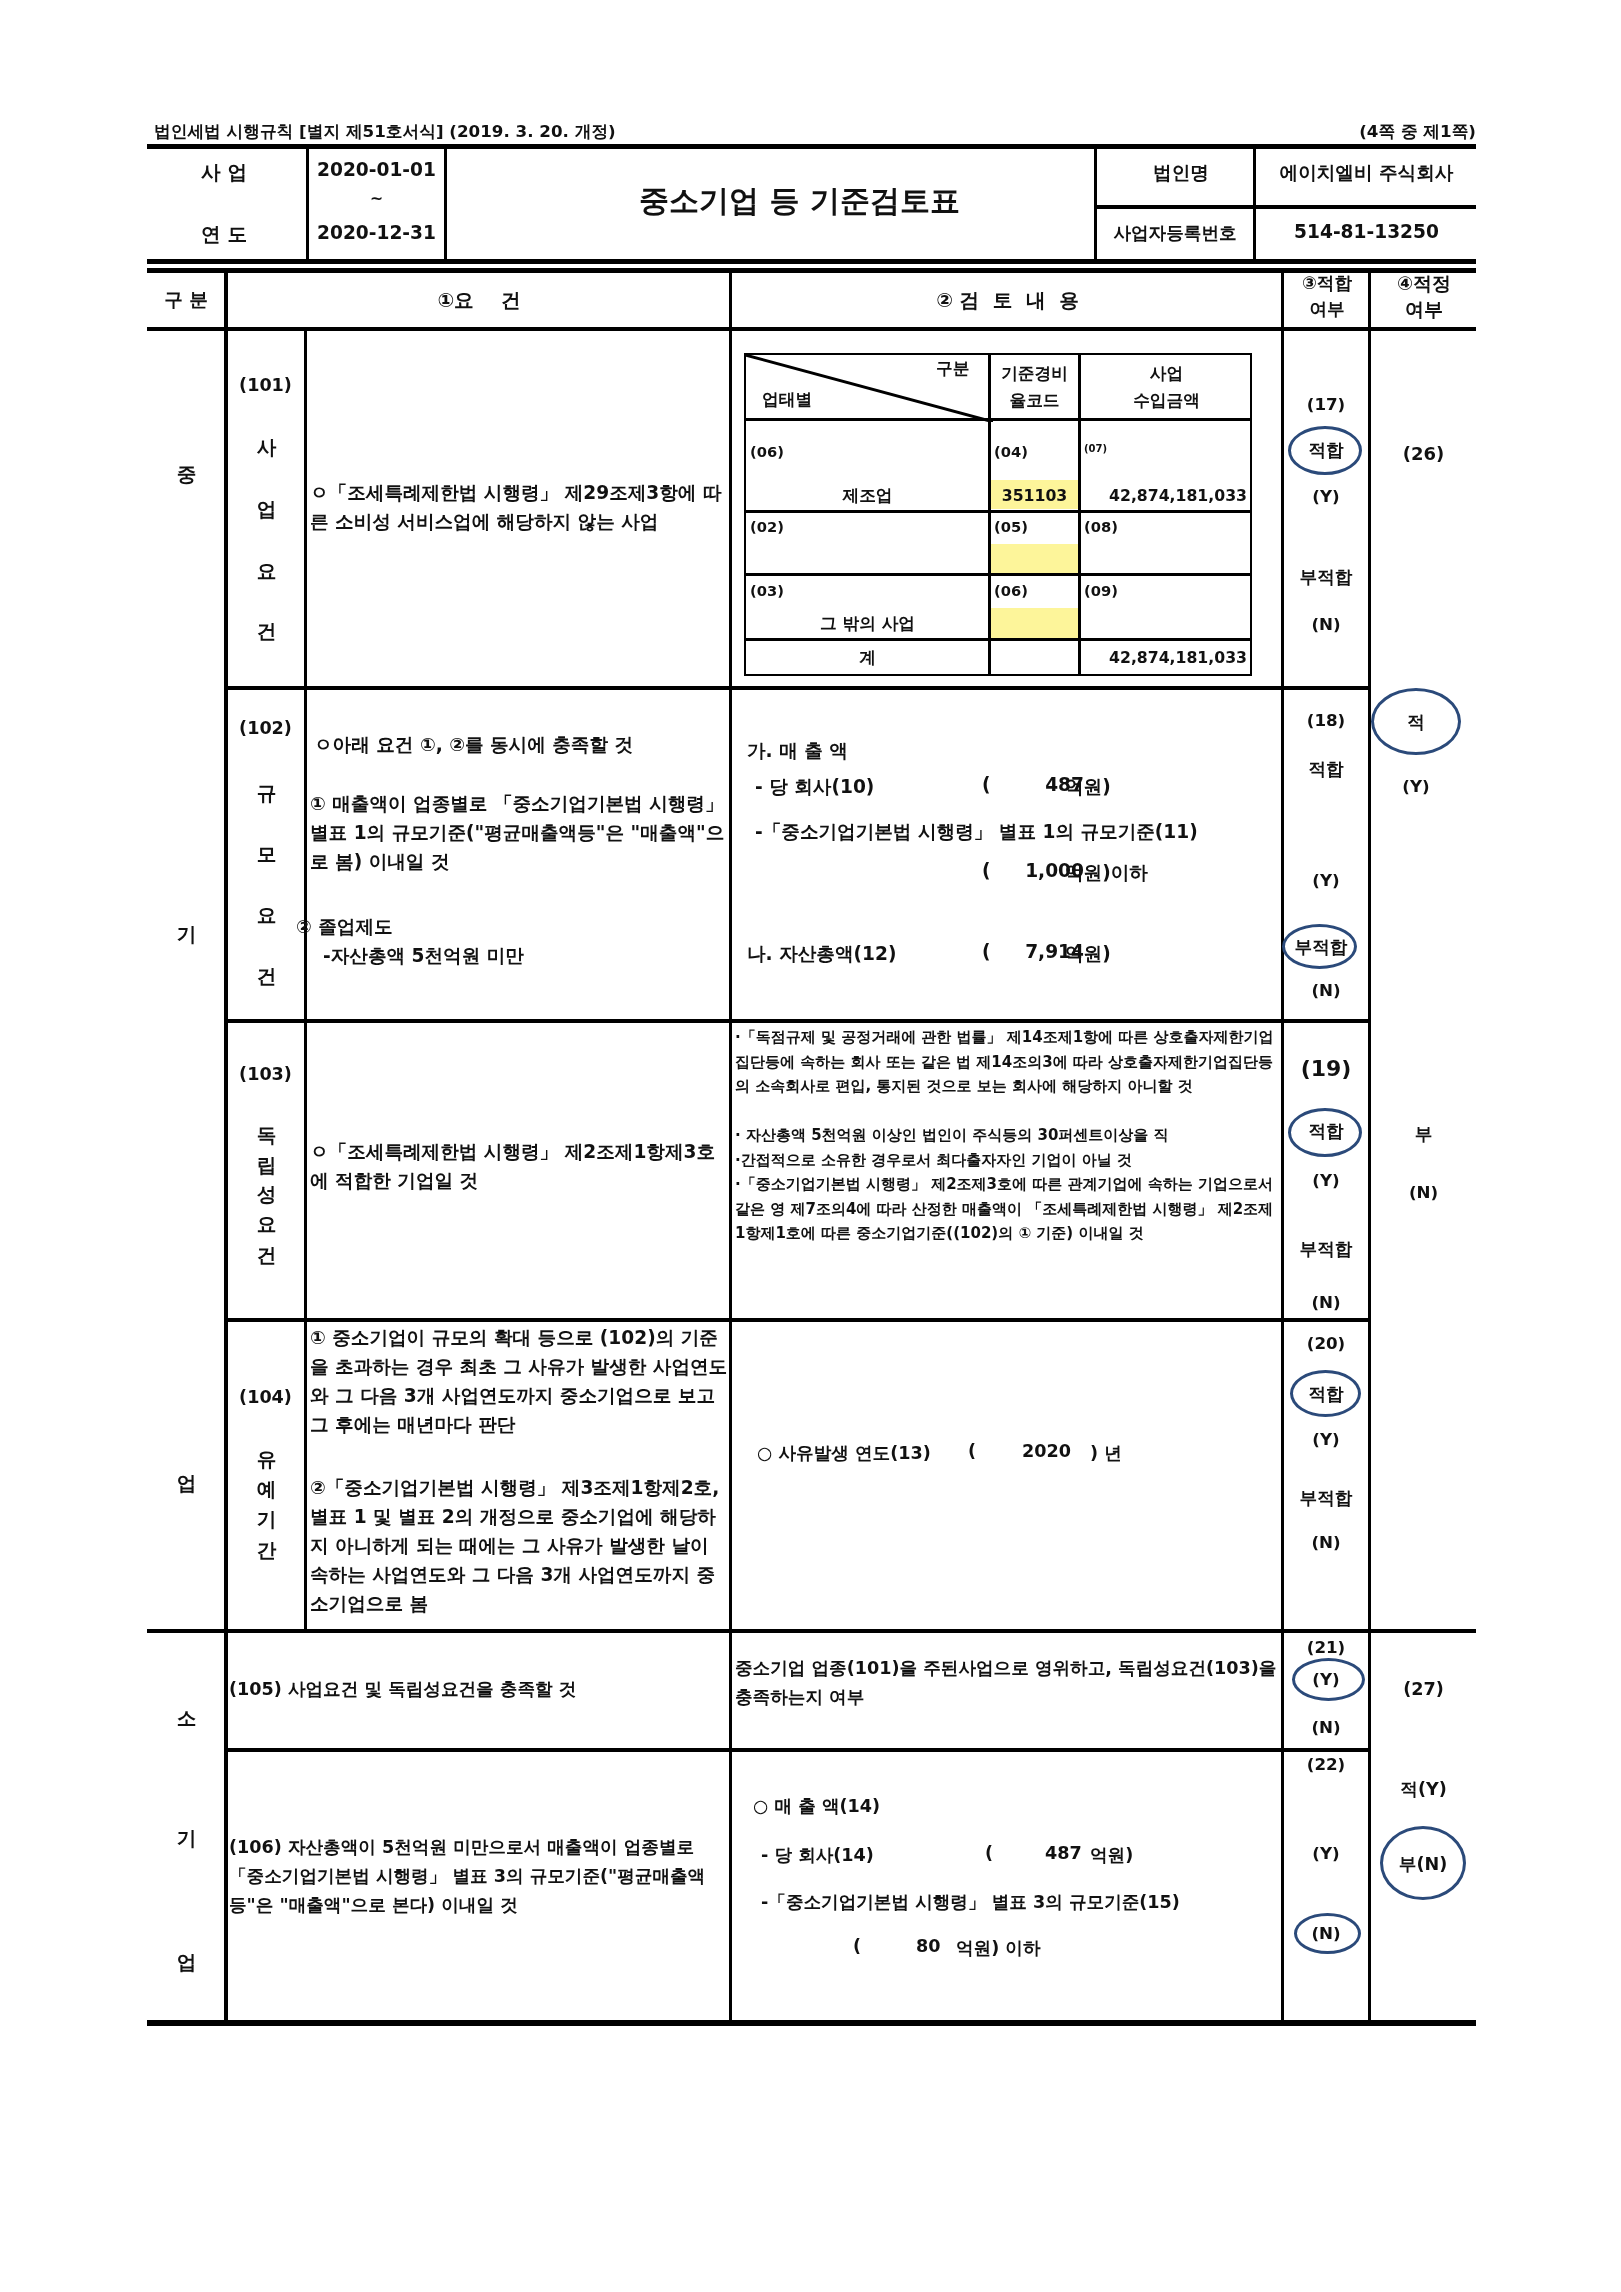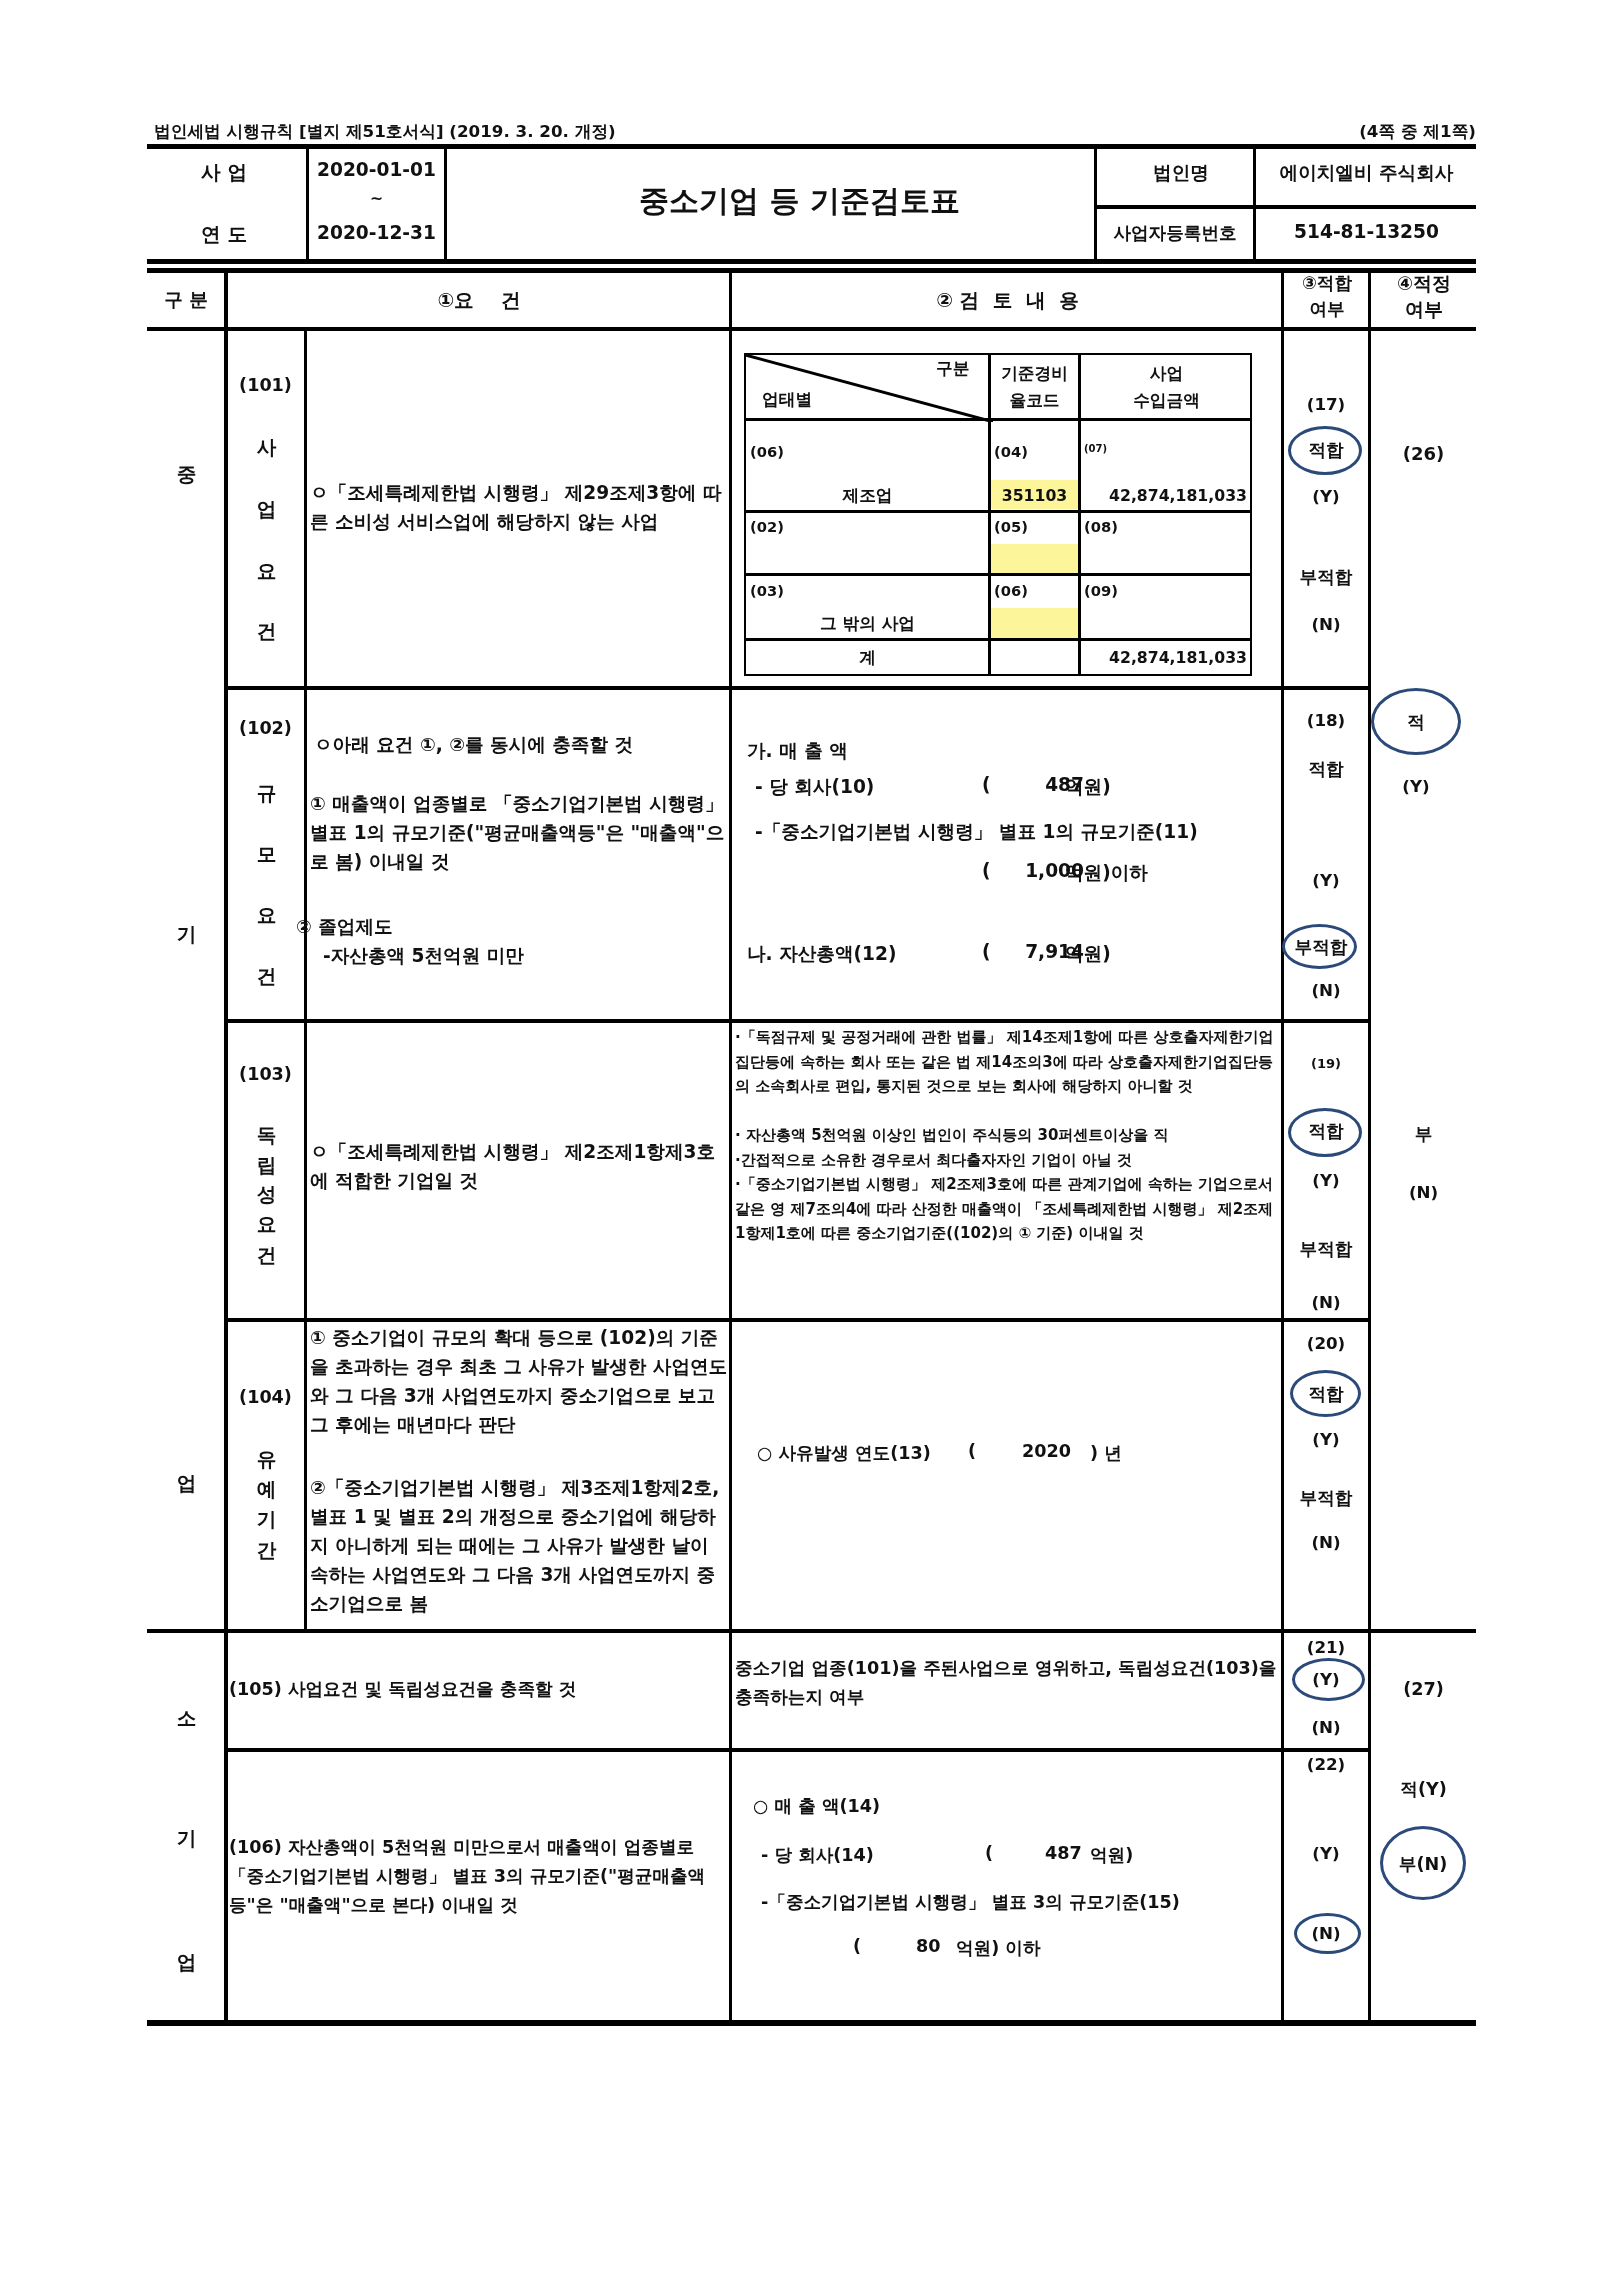--- a/index.html
+++ b/index.html
@@ -181,21 +181,21 @@
 <div class="vchar" style="left:247px;top:1181px;">성</div>
 <div class="vchar" style="left:247px;top:1211px;">요</div>
 <div class="vchar" style="left:247px;top:1242px;">건</div>
 <div class="para" style="left:310px;top:1137px;width:418px;">ㅇ「조세특례제한법 시행령」 제2조제1항제3호에 적합한 기업일 것</div>
 
 <div class="para small" style="left:735px;top:1025px;width:545px;">·「독점규제 및 공정거래에 관한 법률」 제14조제1항에 따른 상호출자제한기업집단등에 속하는 회사 또는 같은 법 제14조의3에 따라 상호출자제한기업집단등의 소속회사로 편입, 통지된 것으로 보는 회사에 해당하지 아니할 것</div>
 <div class="para small" style="left:735px;top:1123px;width:545px;white-space:nowrap;">·  자산총액 5천억원 이상인 법인이 주식등의 30퍼센트이상을 직</div>
 <div class="para small" style="left:735px;top:1148px;width:545px;">·간접적으로 소유한 경우로서 최다출자자인 기업이 아닐 것</div>
 <div class="para small" style="left:735px;top:1172px;width:545px;">·「중소기업기본법 시행령」 제2조제3호에 따른 관계기업에 속하는 기업으로서 같은 영 제7조의4에 따라 산정한 매출액이 「조세특례제한법 시행령」 제2조제1항제1호에 따른 중소기업기준((102)의 ① 기준) 이내일 것</div>
 
-<div class="t ctr" style="left:1284px;width:84px;top:1056px;font-size:13px;">(19)</div>
+<div class="t ctr" style="left:1284px;width:84px;top:1056px;font-size:22px;">(19)</div>
 <div class="circle" style="left:1288px;top:1108px;width:74px;height:49px;"></div>
 <div class="t ctr" style="left:1284px;width:84px;top:1119px;font-size:17.6px;">적합</div>
 <div class="t ctr" style="left:1284px;width:84px;top:1170px;font-size:16.7px;">(Y)</div>
 <div class="t ctr" style="left:1284px;width:84px;top:1237px;font-size:17.6px;">부적합</div>
 <div class="t ctr" style="left:1284px;width:84px;top:1292px;font-size:16.7px;">(N)</div>
 
 <div class="t ctr" style="left:228px;width:75px;top:1387px;font-size:17.6px;">(104)</div>
 <div class="vchar" style="left:247px;top:1446px;">유</div>
 <div class="vchar" style="left:247px;top:1476px;">예</div>
 <div class="vchar" style="left:247px;top:1506px;">기</div>

